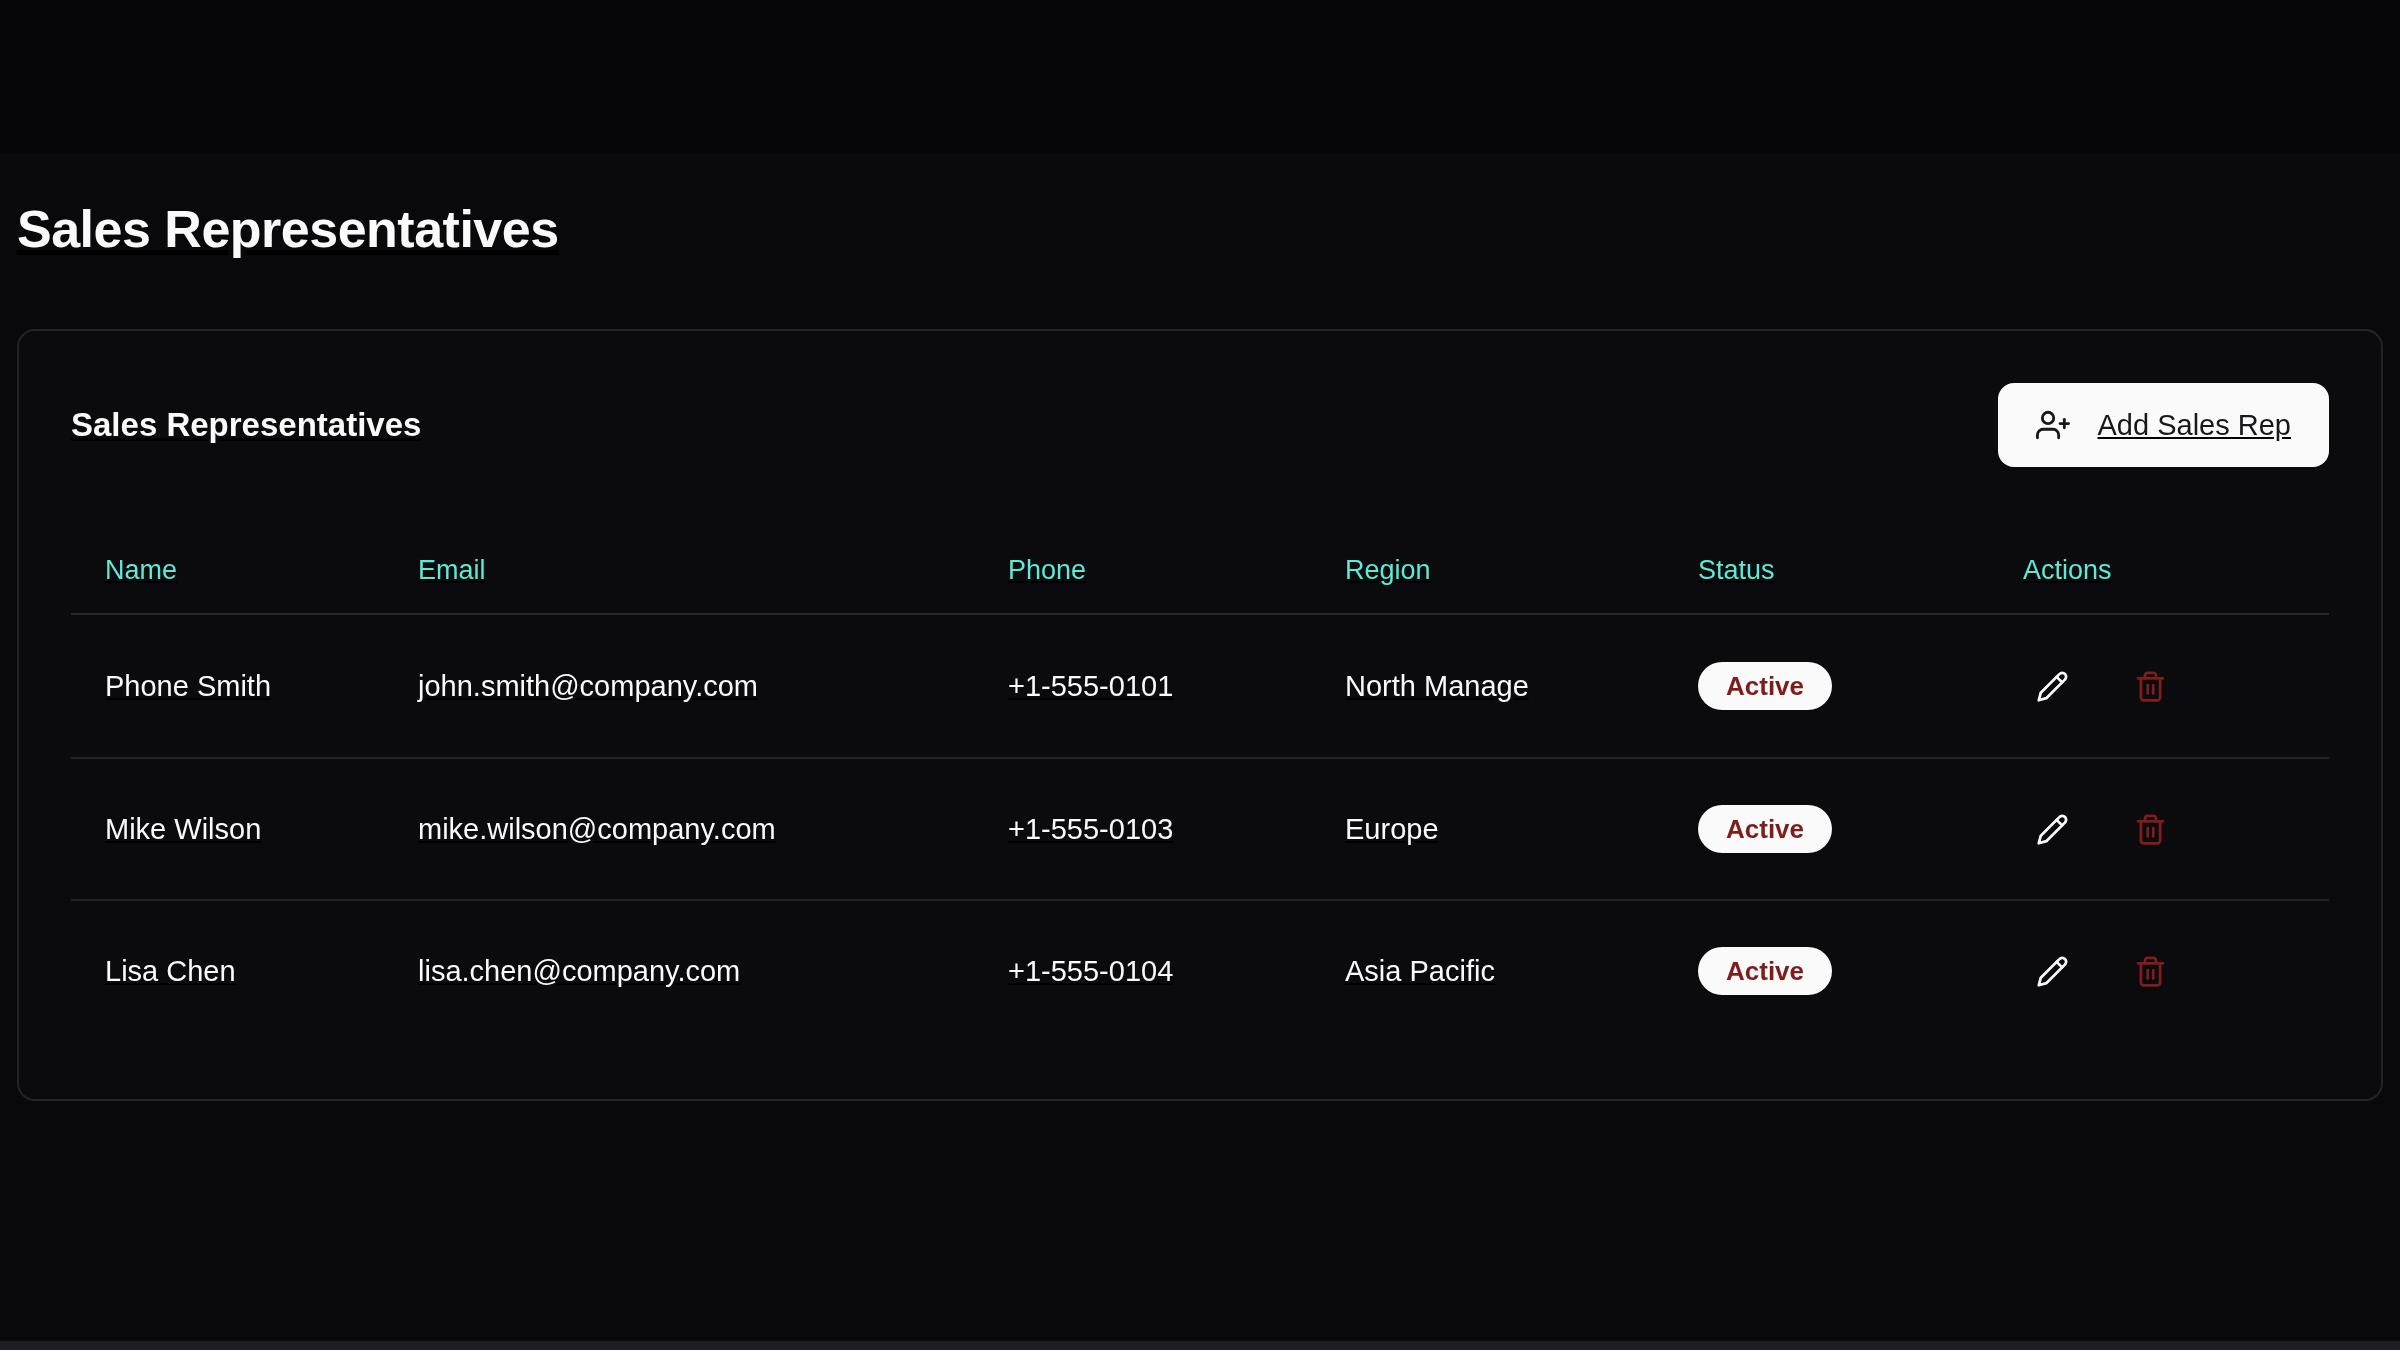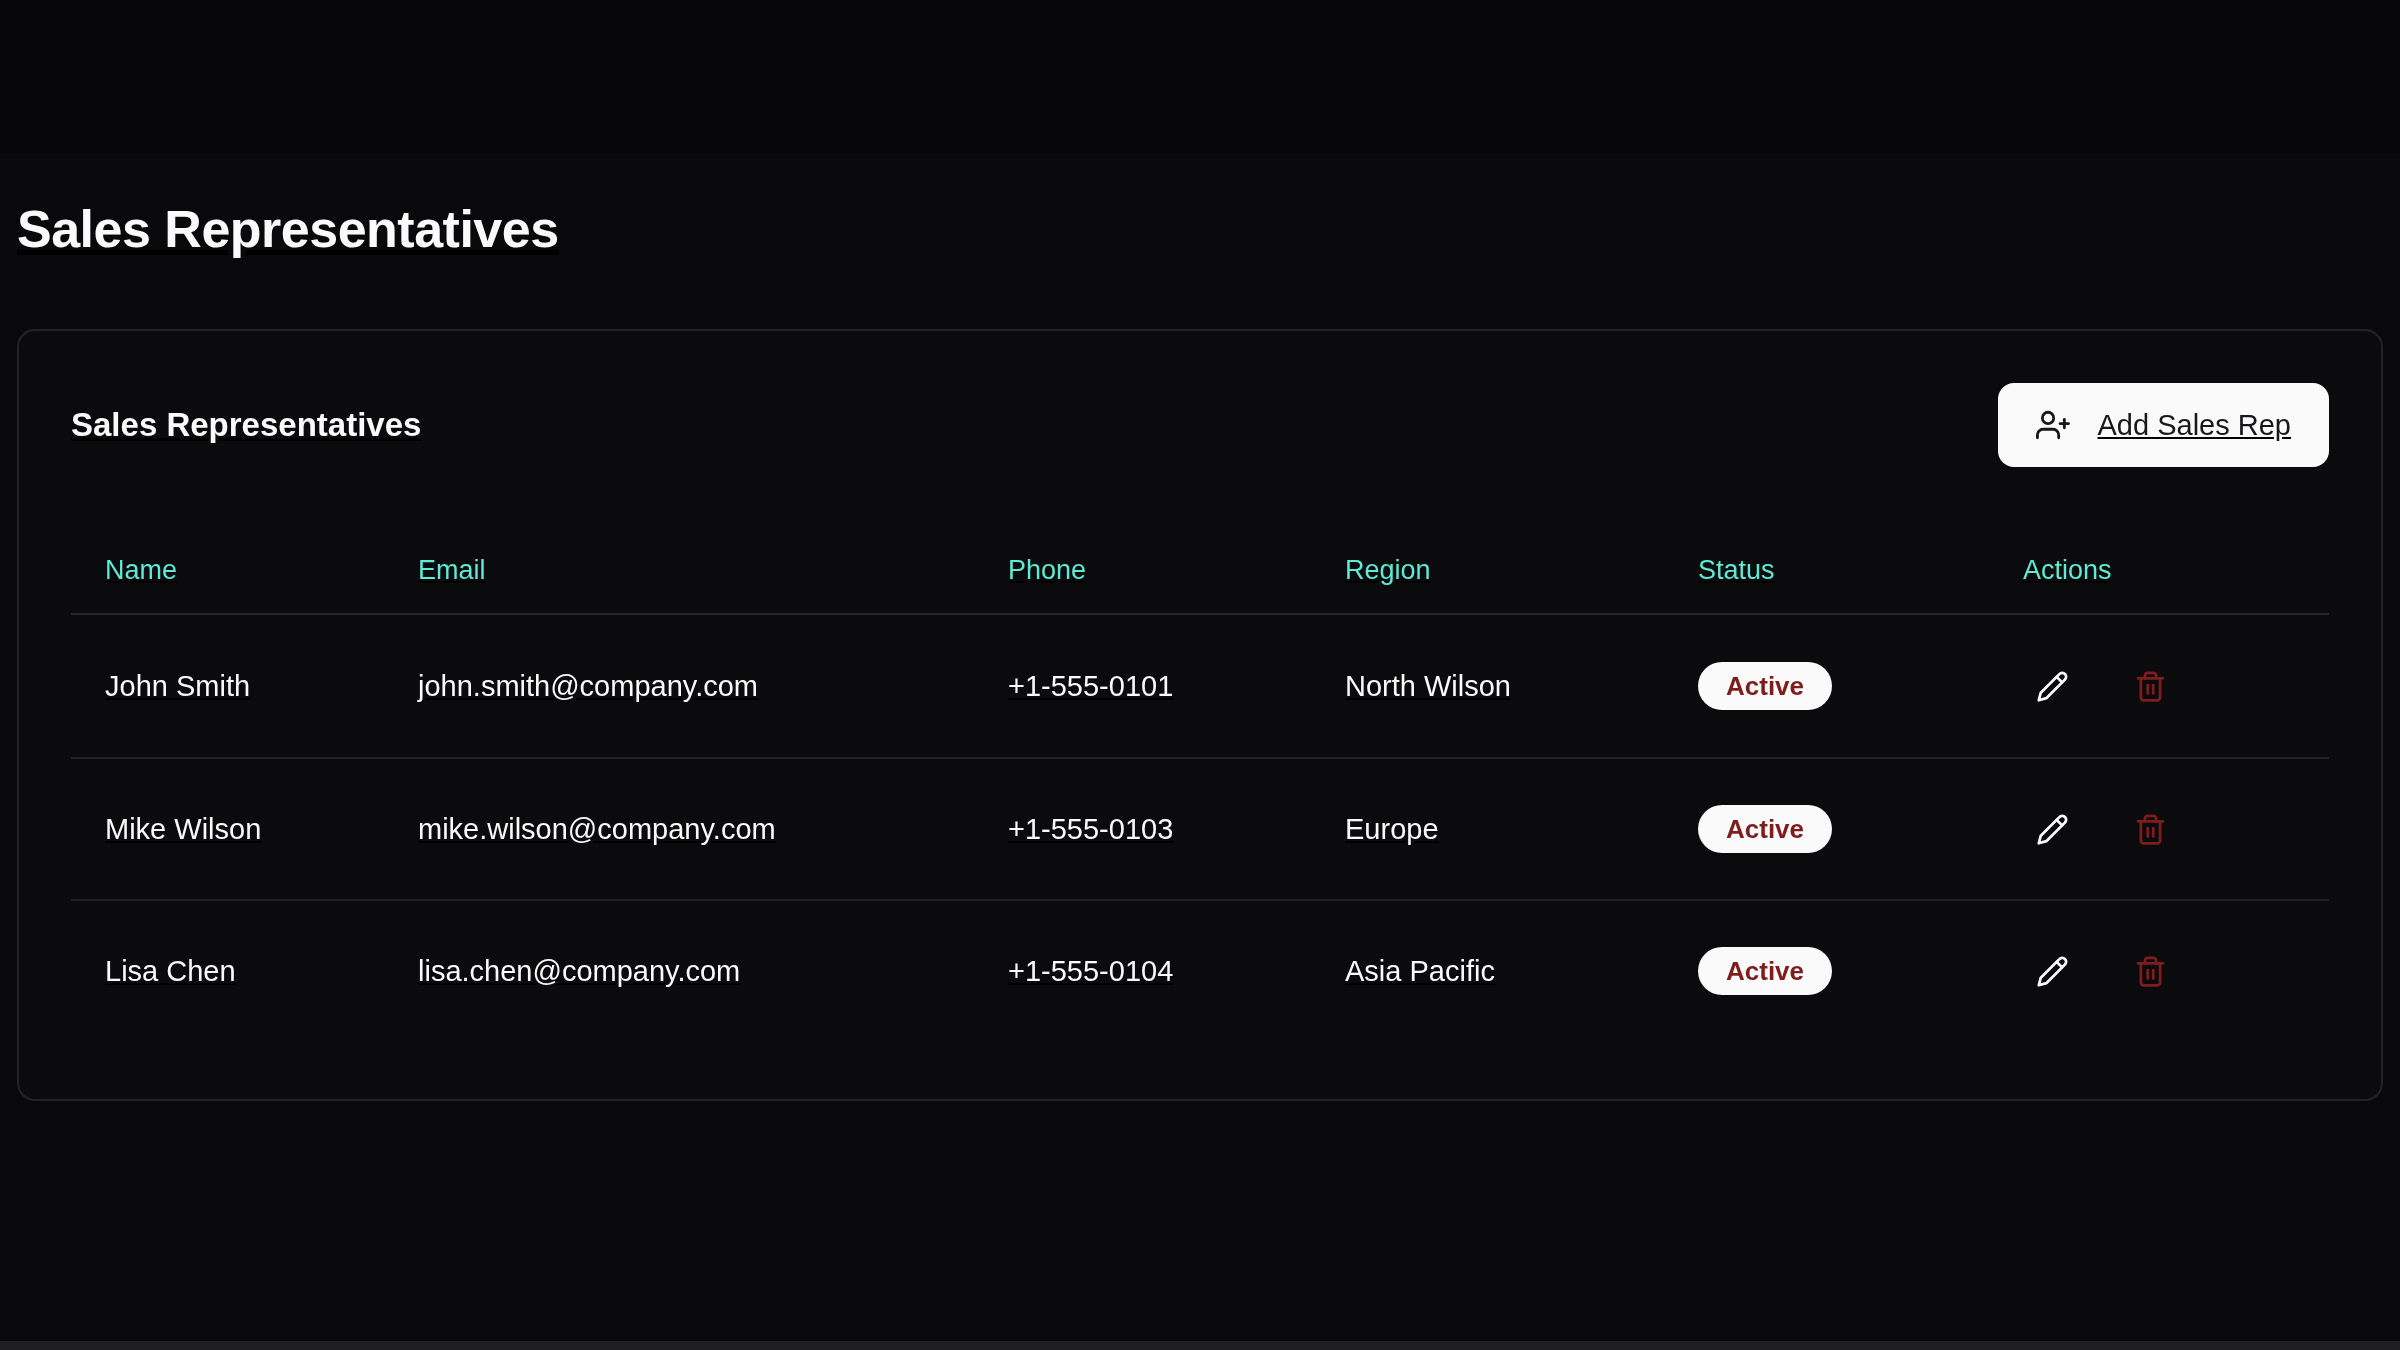--- a/index.html
+++ b/index.html
@@ -125,24 +125,24 @@
       <div class="thead">
         <div class="th">Name</div>
         <div class="th">Email</div>
         <div class="th">Phone</div>
         <div class="th">Region</div>
         <div class="th">Status</div>
         <div class="th">Actions</div>
       </div>
 
       <div class="trow">
-        <div class="td td-name">John Smith</div>
+        <div class="td td-name">Phone Smith</div>
         <div class="td">john.smith@company.com</div>
         <div class="td">+1-555-0101</div>
-        <div class="td">North Wilson</div>
+        <div class="td">North Manage</div>
         <div class="td">
           <span class="badge">Active</span>
         </div>
         <div class="td td-actions">
           <button class="icon-btn icon-edit">
             <svg viewBox="0 0 24 24" fill="none" stroke-width="2" stroke-linecap="round" stroke-linejoin="round">
               <path d="M17 3a2.83 2.83 0 1 1 4 4L7.5 20.5 2 22l1.5-5.5Z"></path>
               <path d="m15 5 4 4"></path>
             </svg>
           </button>

